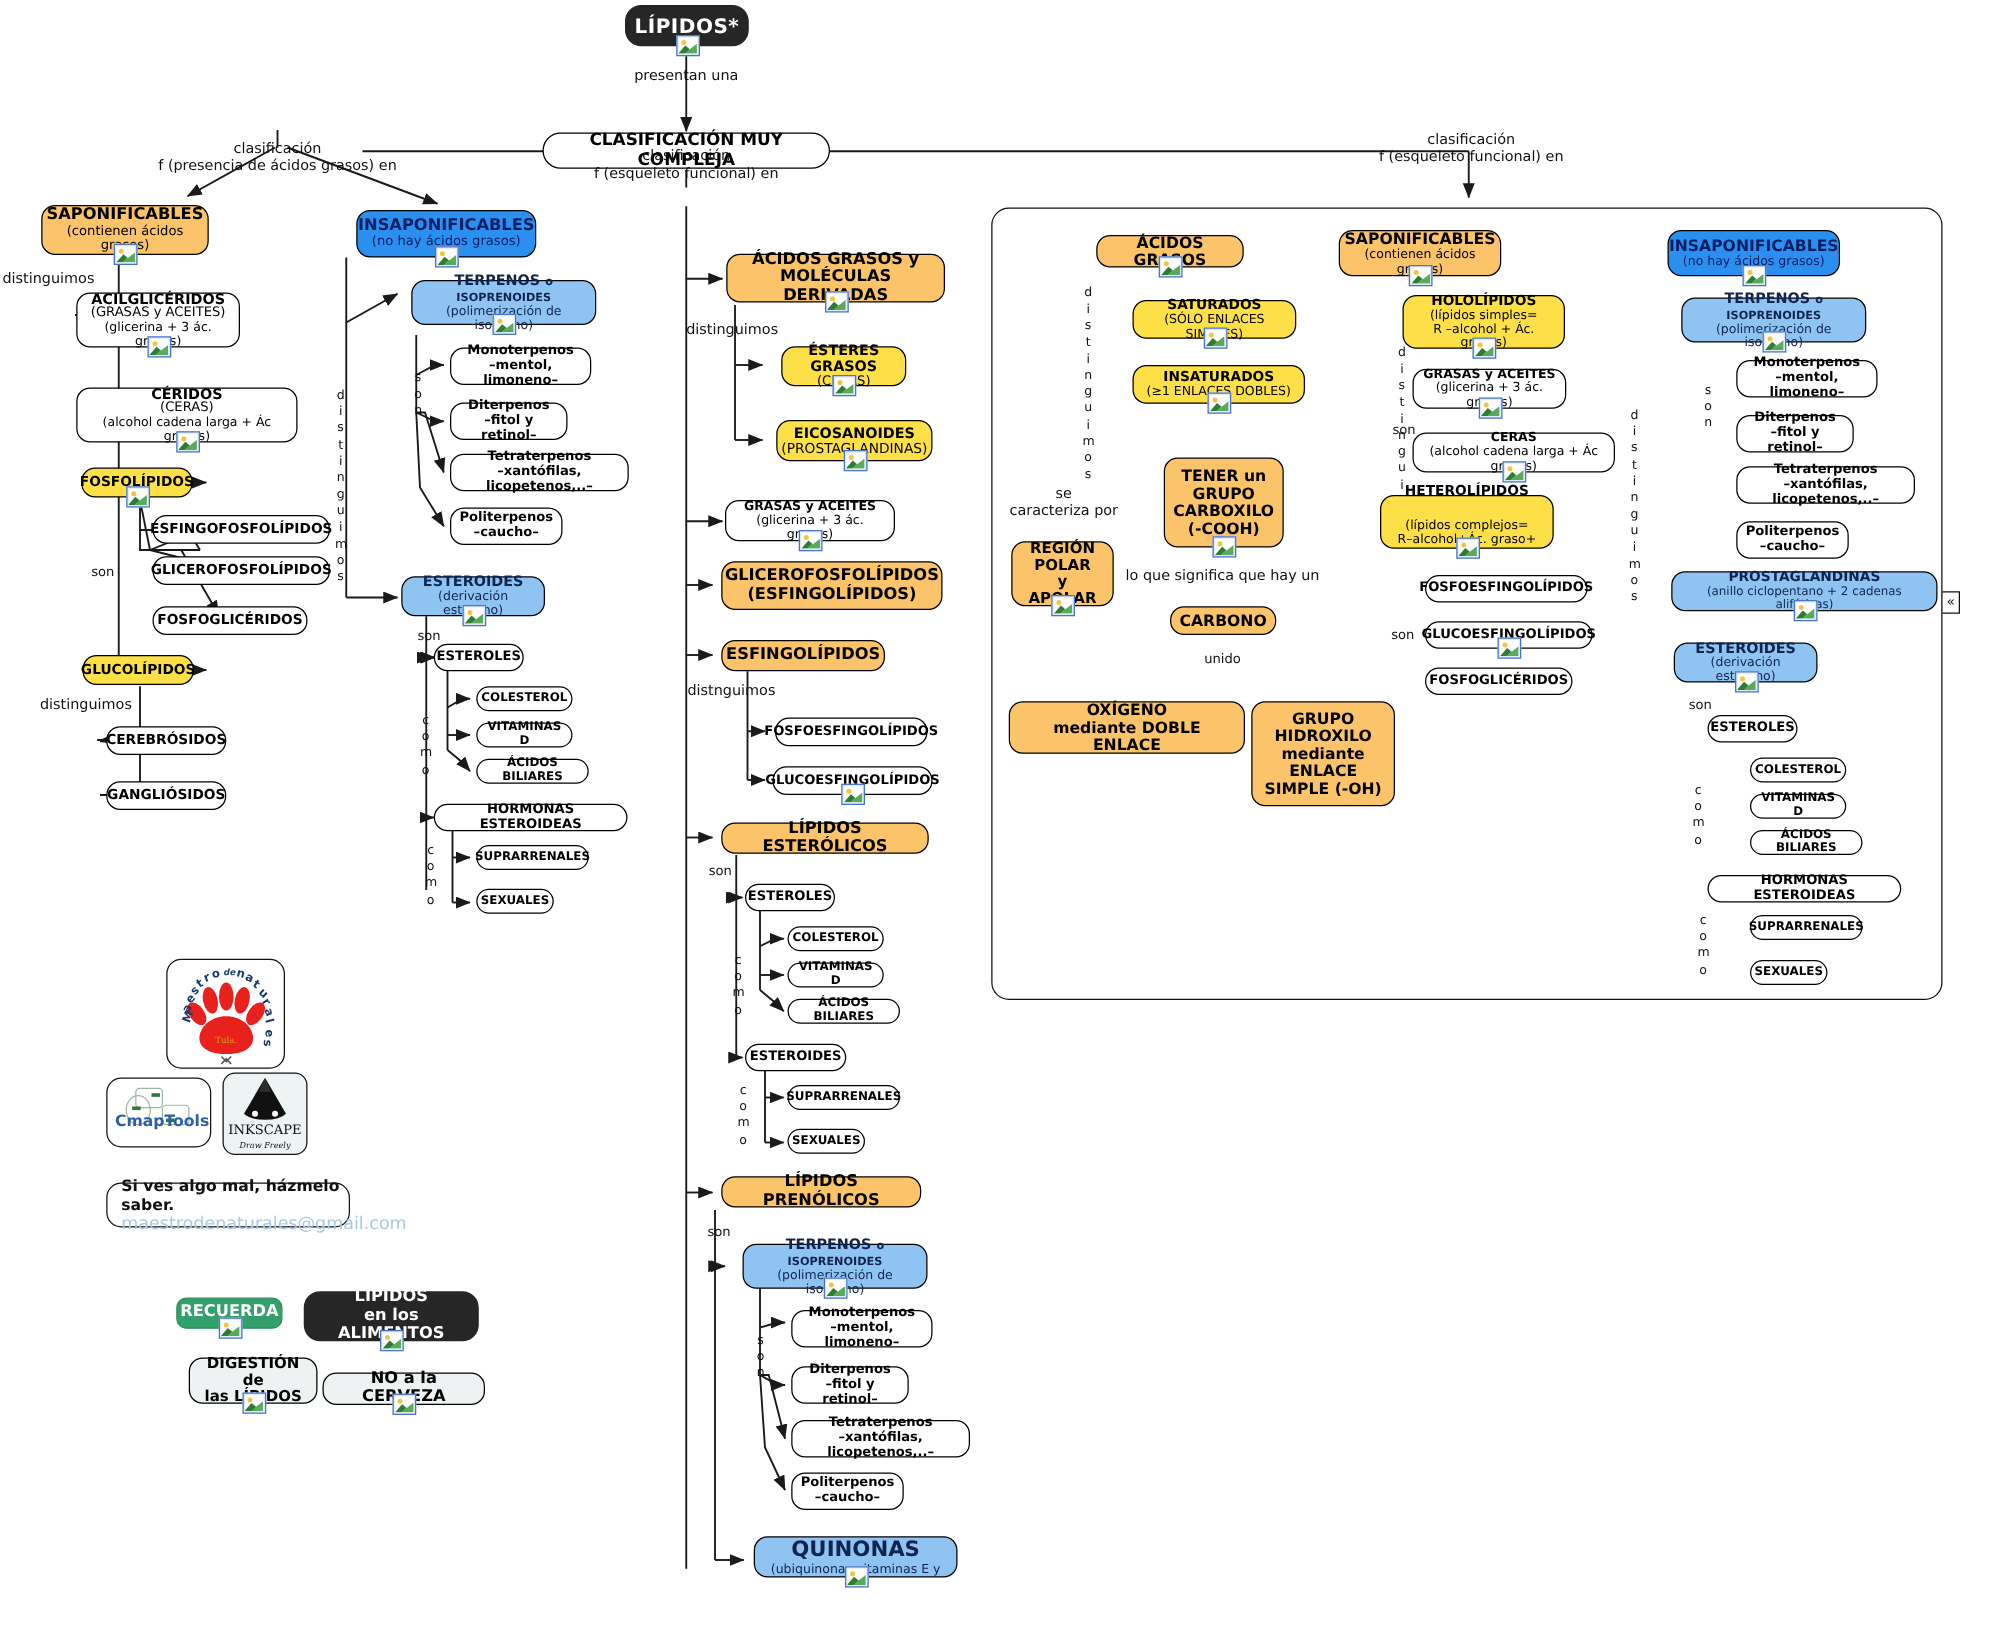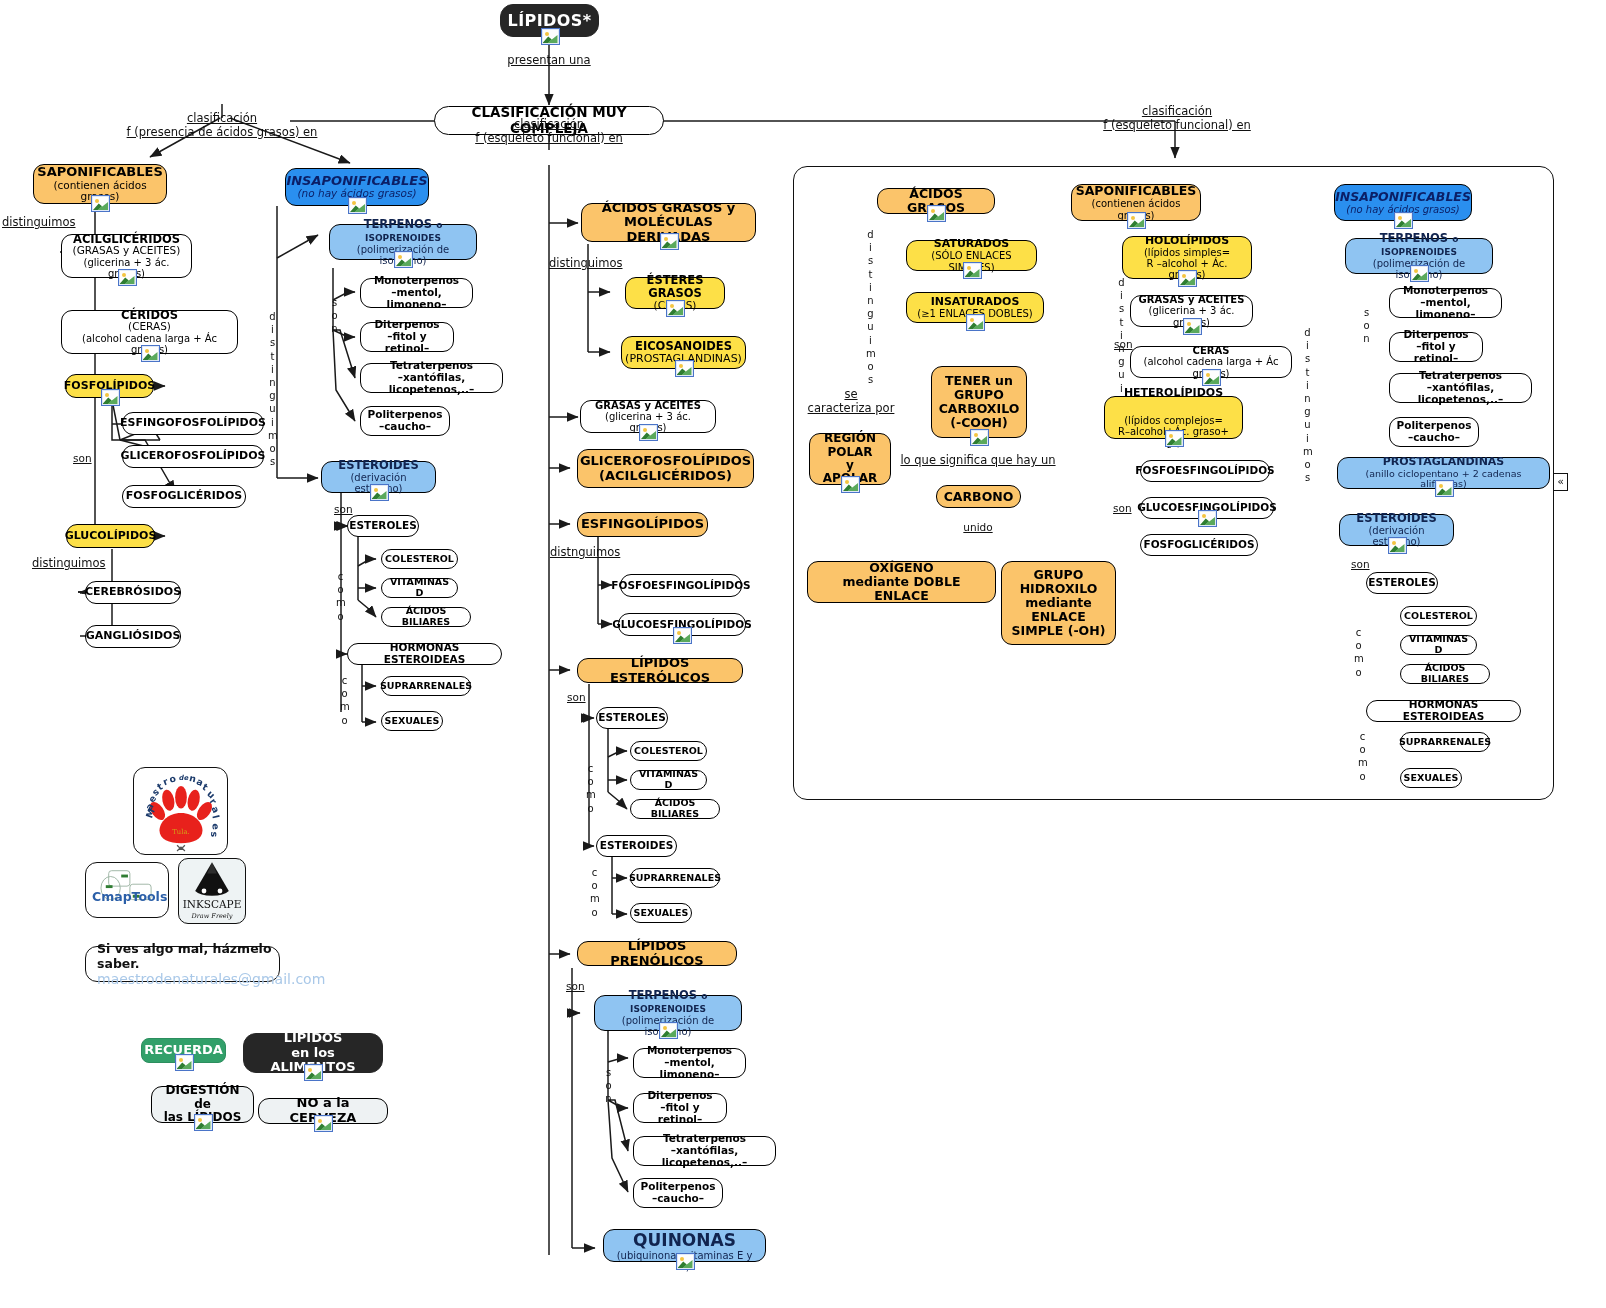--- a/index.html
+++ b/index.html
@@ -19,21 +19,21 @@
     justify-content:center;
     text-align:center;
     line-height:1.12;
     padding:3px 7px;
     color:#000;
   }
   .node .l1{font-weight:bold;}
   .node .l2,.node .l3{font-weight:normal;}
 
   .orange   {background:#fbc46a;}
-  .bluedk   {background:#2a8fef;font-style:italic;}
+  .bluedk   {background:#2a8fef;}
   .bluelt   {background:#8fc4f2;}
   .peach    {background:#fde047;}
   .black    {background:#262626;color:#fff;border-color:#262626;border-radius:13px;}
   .green    {background:#32a06a;color:#fff;border-color:#2c8e5e;}
   .greyish  {background:#eef2f3;}
   .plain    {background:#fff;}
   .bluedk .l1{color:#0b1f66;}
   .bluelt .l1{color:#11244f;}
   .bluelt .l2{color:#11244f;}
   .bluedk .l2{color:#0b1f66;}
@@ -64,21 +64,20 @@
   svg.lines polygon{fill:#1a1a1a;}
 
   
   .link{
     position:absolute;
     font-size:11.5px;
     color:#111;
     line-height:1.18;
     white-space:nowrap;
     background:transparent;
-    text-decoration:underline;
   }
   .link.ctr{text-align:center;transform:translateX(-50%);}
   .vlink{
     position:absolute;
     font-size:10px;
     color:#111;
     line-height:1.32;
     width:9px;
     text-align:center;
     letter-spacing:0;
@@ -675,21 +674,21 @@
     <span class="l2" style="font-size:10px;">(glicerina + 3 ác. grasos)</span>
     <span class="pic">
         <i class="sky"></i>
         <i class="hill"></i>
         <i class="sun"></i>
       </span>
   </div>
 
   <div class="node orange" style="left:577px;top:449px;width:177px;height:39px;">
     <span class="l1" style="font-size:13px;">GLICEROFOSFOLÍPIDOS</span>
-    <span class="l1" style="font-size:13px;">(ACILGLICÉRIDOS)</span>
+    <span class="l1" style="font-size:13px;">(ESFINGOLÍPIDOS)</span>
   </div>
 
   <div class="node orange" style="left:577px;top:512px;width:131px;height:25px;">
     <span class="l1" style="font-size:13px;">ESFINGOLÍPIDOS</span>
   </div>
   <div class="link" style="left:550px;top:546px;">distnguimos</div>
 
   <div class="node plain" style="left:620px;top:574px;width:122px;height:23px;">
     <span class="l1" style="font-size:10.5px;">FOSFOESFINGOLÍPIDOS</span>
   </div>

